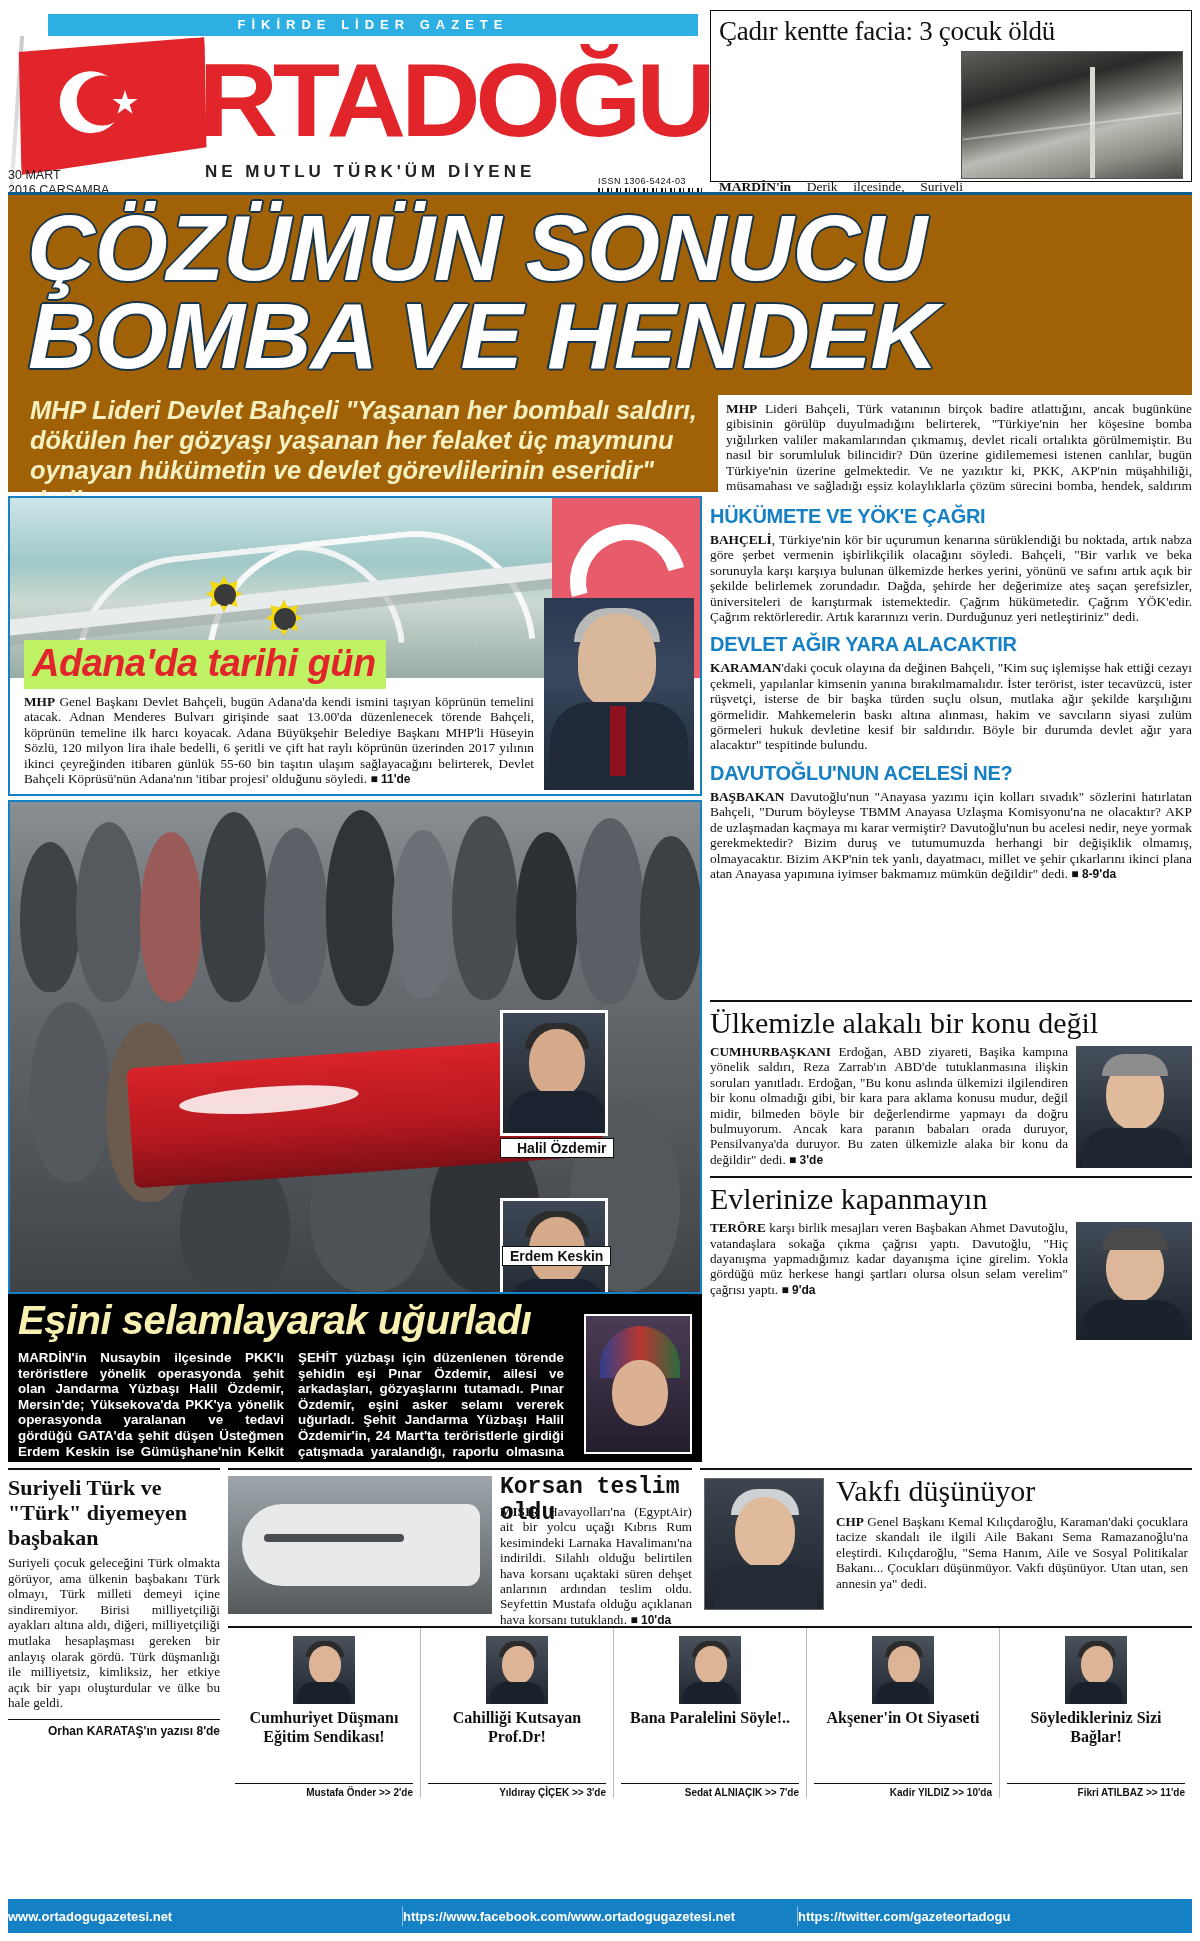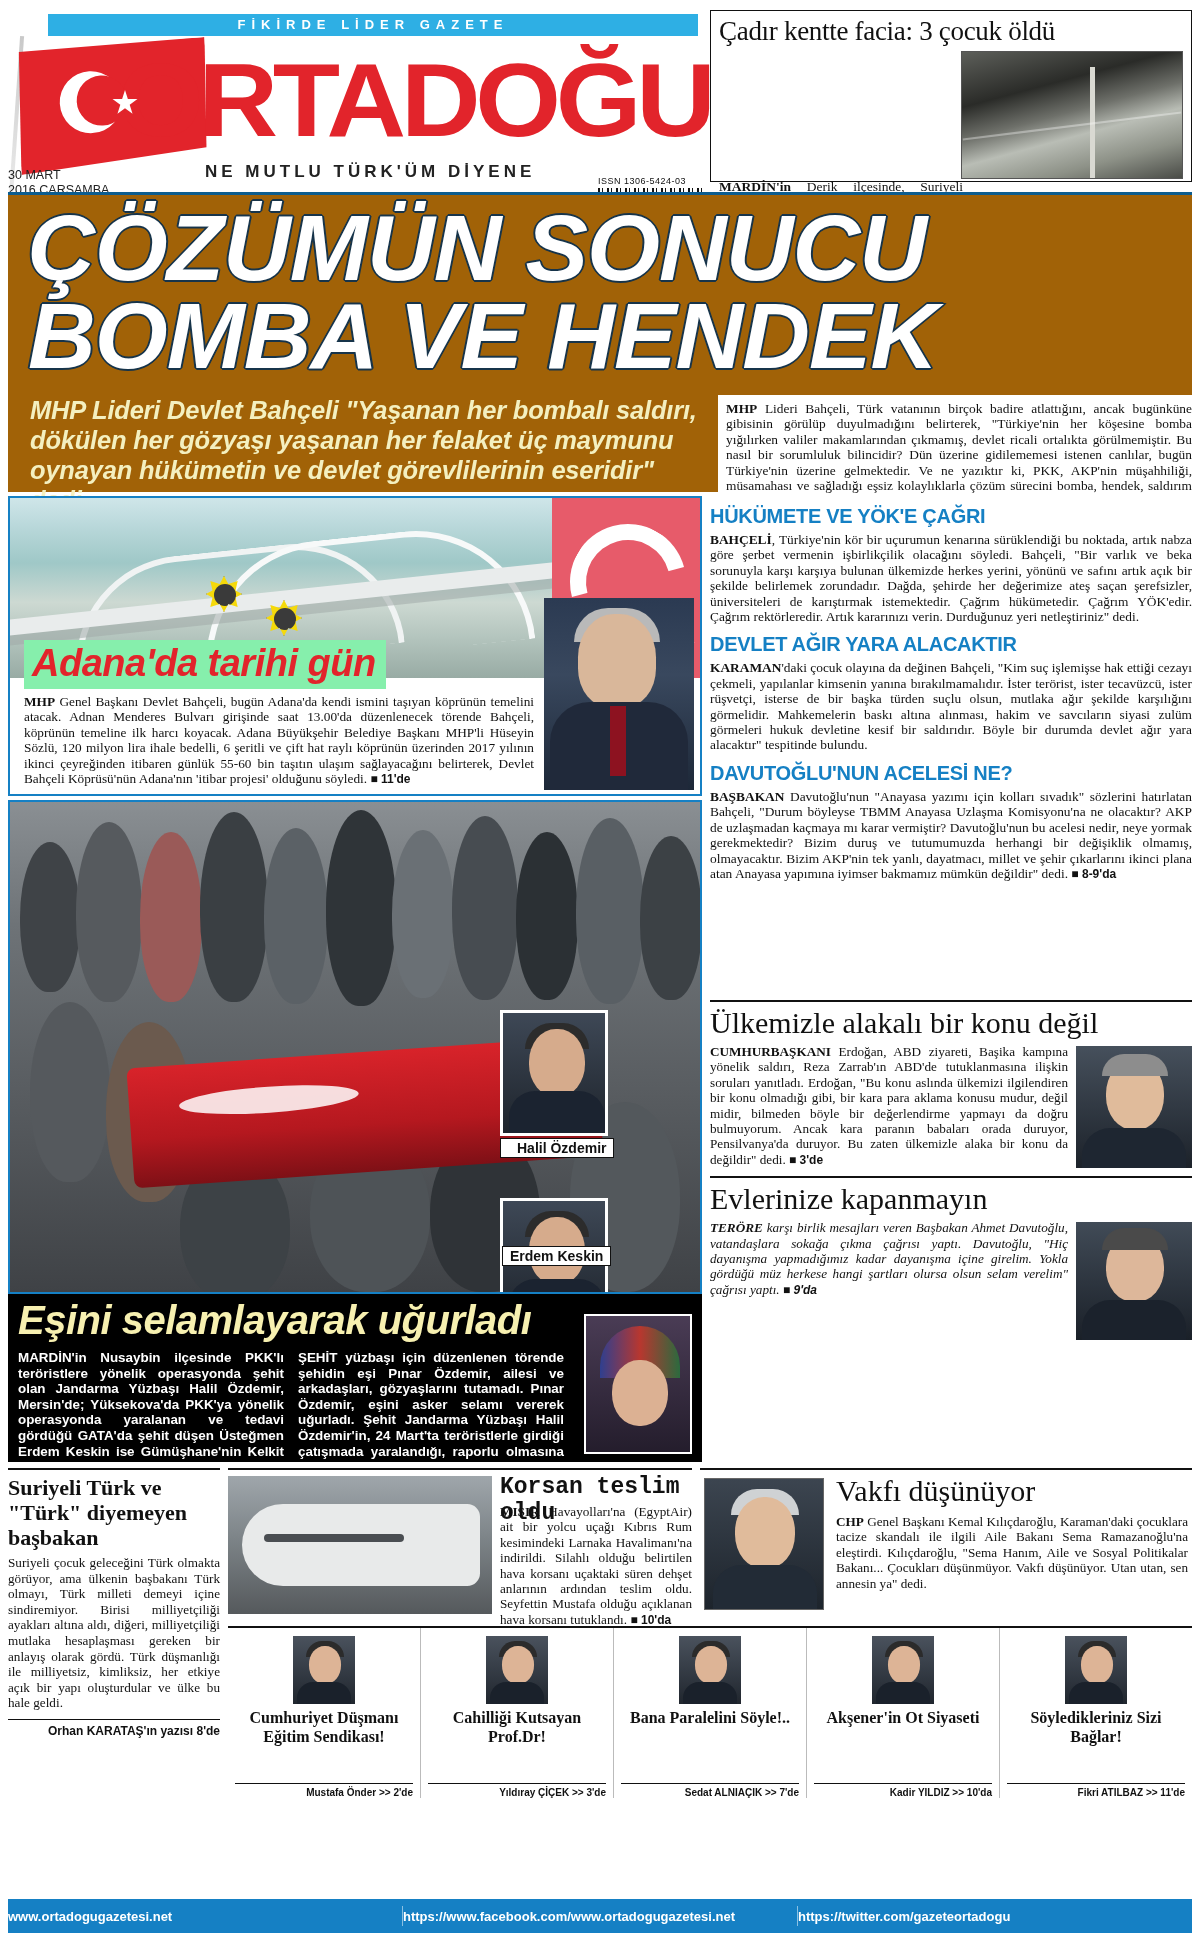--- a/index.html
+++ b/index.html
@@ -217,21 +217,21 @@
   .bahceliPic .suit {
     position:absolute; left:6px; top:104px; width:138px; height:90px;
     background:#20293a; border-radius:40px 40px 0 0;
   }
   .bahceliPic .tie {
     position:absolute; left:66px; top:108px; width:16px; height:70px;
     background:#8d1220;
   }
   .adanaHeadline {
     position:absolute; left:14px; top:142px; z-index:6;
-    background:#86efac; padding:2px 10px 4px 8px;
+    background:#bef264; padding:2px 10px 4px 8px;
     font-family:"Liberation Sans",sans-serif;
     font-weight:bold; font-style:italic; font-size:38px; color:#e2242b;
     letter-spacing:-0.5px;
   }
   .adanaBody {
     position:absolute; left:14px; top:196px; width:510px;
     font-size:13.3px; line-height:15.4px; text-align:justify;
   }
 
   
@@ -526,21 +526,21 @@
         </div>
         <p style="font-size:13.2px;line-height:15.4px;text-align:justify;">
           <b class="lead">CUMHURBAŞKANI</b><span> Erdoğan, ABD ziyareti, Başika kampına yönelik saldırı, Reza Zarrab'ın ABD'de tutuklanmasına ilişkin soruları yanıtladı. Erdoğan, "Bu konu aslında ülkemizi ilgilendiren bir konu olmadığı gibi, bir kara para aklama konusu mudur, değil midir, bilmeden böyle bir değerlendirme yapmayı da doğru bulmuyorum. Ancak kara paranın babaları orada duruyor, Pensilvanya'da duruyor. Bu zaten ülkemizle alaka bir konu da değildir" dedi.</span>
           <span class="pg">■ <span>3'de</span></span>
         </p>
       </div>
     </div>
 
     <div style="border-top:2px solid #111;margin-top:8px;padding-top:4px;">
       <div style="font-family:'Liberation Serif',serif;font-size:30px;line-height:34px;">Evlerinize kapanmayın</div>
-      <div style="position:relative;margin-top:4px;font-style:italic;">
+      <div style="position:relative;margin-top:4px;">
         <div style="float:right;width:116px;height:118px;margin:2px 0 4px 8px;background:linear-gradient(180deg,#414b57,#1a2028);position:relative;overflow:hidden;">
           <div style="position:absolute;left:30px;top:12px;width:58px;height:68px;background:#ddb79a;border-radius:48%;"></div>
           <div style="position:absolute;left:26px;top:6px;width:66px;height:22px;background:#4a4a4a;border-radius:34px 34px 0 0;"></div>
           <div style="position:absolute;left:6px;top:78px;width:104px;height:44px;background:#1b222c;border-radius:28px 28px 0 0;"></div>
         </div>
         <p style="font-size:13.2px;line-height:15.4px;text-align:justify;">
           <b class="lead">TERÖRE</b><span> karşı birlik mesajları veren Başbakan Ahmet Davutoğlu, vatandaşlara sokağa çıkma çağrısı yaptı. Davutoğlu, "Hiç dayanışma yapmadığımız kadar dayanışma içine girelim. Yokla gördüğü müz herkese hangi şartları olursa olsun selam verelim" çağrısı yaptı.</span>
           <span class="pg">■ <span>9'da</span></span>
         </p>
       </div>

